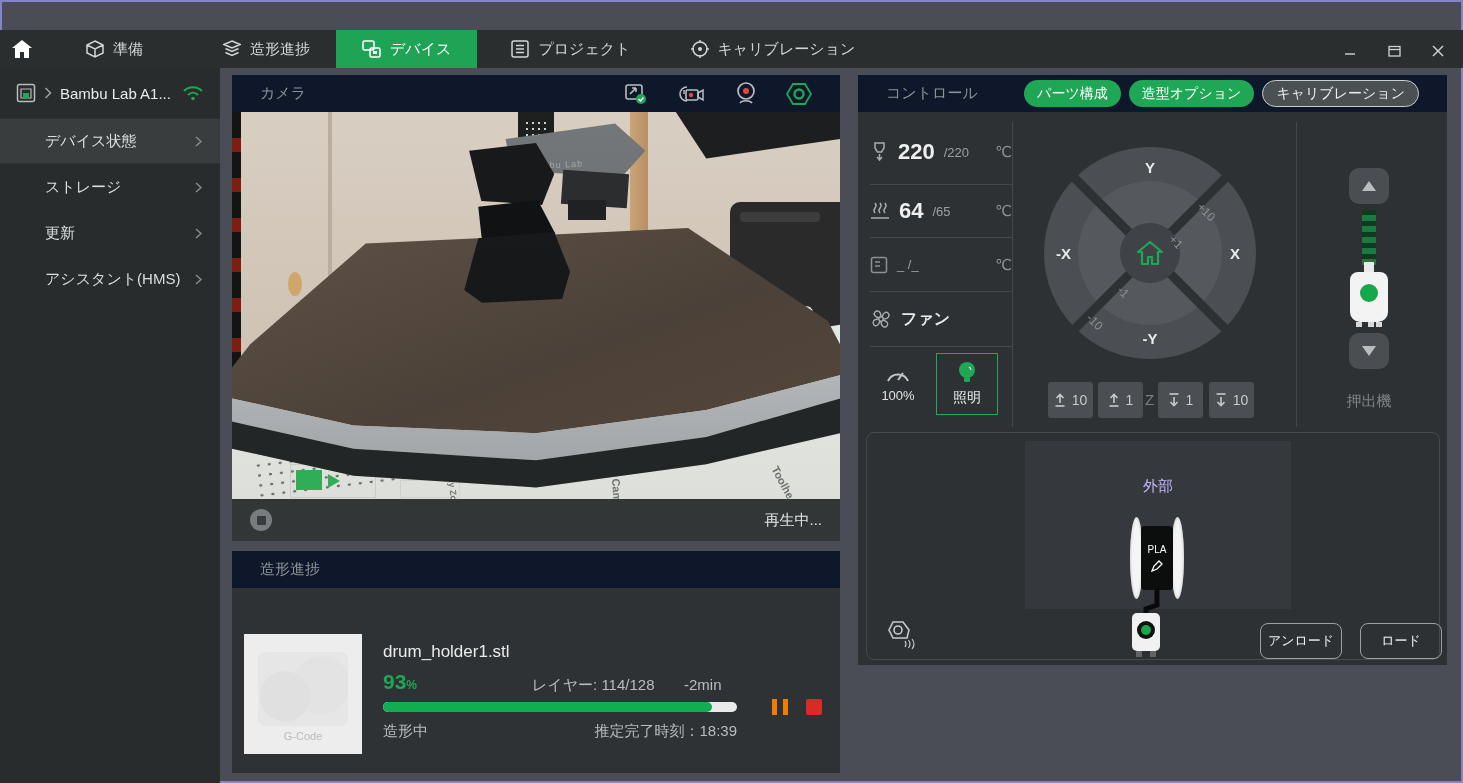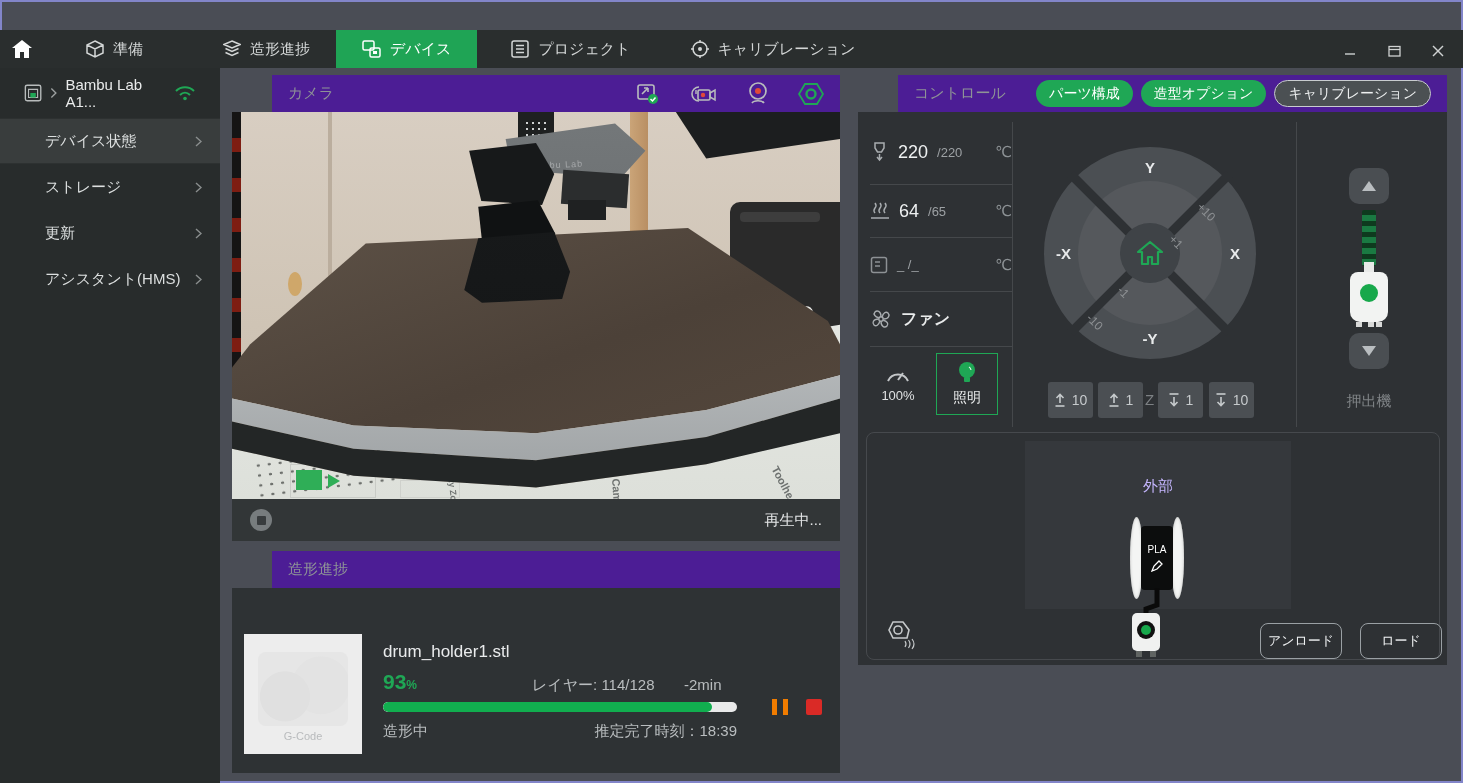--- a/index.html
+++ b/index.html
@@ -22,30 +22,30 @@
   
   .tabbar { position:absolute; left:0; top:30px; width:1463px; height:38px; background:#2a2e2e;
             display:flex; align-items:stretch; }
   .tab-home { width:44px; display:flex; align-items:center; justify-content:center; }
   .tab { display:flex; align-items:center; gap:9px; padding:0 26px; color:#d3d6d6; font-size:15px; }
   .tab.t1 { margin-left:16px;font-family:Liberation Serif, serif; } .tab.t2 { margin-left:28px; } .tab.t3 { margin-left:8px; }
   .tab.active { background:#1fa455; color:#fff; }
 
   
   .sidebar { position:absolute; left:0; top:68px; width:220px; height:715px; background:#282c2c; }
-  .dev-row { height:50px; display:flex; align-items:center; padding:0 24px; gap:8px; }
+  .dev-row { height:50px; display:flex; align-items:center; padding:0 16px; gap:8px; }
   .dev-name { color:#e9ebeb; font-size:15px; }
   .dev-wifi { margin-left:auto; }
   .side-item { height:46px; display:flex; align-items:center; padding:0 18px 0 45px; color:#dcdfdf; font-size:15px; }
   .side-item.selected { background:#393d3d; border-top:1px solid #20242477; border-bottom:1px solid #20242477; }
   .side-item .chev { margin-left:auto; }
 
   
-  .panel-header { height:37px; background:#4c1d95; display:flex; align-items:center; padding:0 16px;
-                  color:#8e9396; font-size:15px;margin-left:40px; }
+  .panel-header { height:37px; background:#0f172a; display:flex; align-items:center; padding:0 28px;
+                  color:#8e9396; font-size:15px; }
 
   
   .camera-panel { position:absolute; left:232px; top:75px; width:608px; }
   .cam-icons { margin-left:auto; display:flex; align-items:center; gap:28px; }
   .cam-view { position:relative; width:608px; height:387px; background:linear-gradient(180deg,#d8cec2,#cfc4b5 55%,#c9bdae); overflow:hidden; }
   .cv { position:absolute; }
   .cv-wallline { left:96px; top:0; width:4px; height:240px; background:#bbae9e; }
   .cv-pole { left:398px; top:0; width:18px; height:205px; background:linear-gradient(90deg,#caa478,#b98f63); }
   .cv-knob { left:56px; top:160px; width:14px; height:24px; border-radius:50%; background:#cfa76a; }
   .cv-bin { left:498px; top:90px; width:110px; height:128px; background:#2a2a2a; border-radius:10px 0 0 4px; }
@@ -119,21 +119,21 @@
   .ctl-pills { margin-left:auto; display:flex; gap:8px; }
   .pill { height:27px; padding:0 13px; border-radius:14px; font-size:14px; display:flex; align-items:center; color:#fff; }
   .pill.green { background:#1fa755; }
   .pill.grey { background:#4b5053; border:1px solid #c8cccf; color:#eef0f1; }
   .ctl-body { position:relative; height:553px; background:#2e3134; }
   .vdiv { position:absolute; top:10px; height:305px; width:1px; background:#45484b; }
 
   .temp-col { position:absolute; left:12px; top:8px; width:142px; }
   .t-row { display:flex; align-items:center; gap:9px; border-bottom:1px solid #45484b; }
   .t-row.r1 { height:65px; } .t-row.r2 { height:53px; } .t-row.r3 { height:54px; } .t-row.r4 { height:55px; }
-  .t-cur { color:#eef0f1; font-size:18px; font-weight:normal; }
+  .t-cur { color:#eef0f1; font-size:22px; font-weight:bold; }
   .t-tgt { color:#9da1a4; font-size:13px; }
   .t-unit { color:#8d9295; font-size:15px; margin-left:auto; }
   .t-fan-label { color:#e9ebeb; font-size:16px; font-weight:bold; }
   .t-bottom { display:flex; align-items:center; gap:10px; padding-top:6px; }
   .cell-speed { width:56px; height:62px; display:flex; flex-direction:column; align-items:center; justify-content:center; gap:5px;
                 color:#dfe1e2; font-size:13px; }
   .cell-light { width:62px; height:62px; border:1px solid #1fa755; display:flex; flex-direction:column;
                 align-items:center; justify-content:center; gap:4px; color:#e9ebeb; font-size:14px; }
 
   .pad-outer { position:absolute; left:186px; top:35px; width:212px; height:212px; border-radius:50%; background:#4b4f53; }

